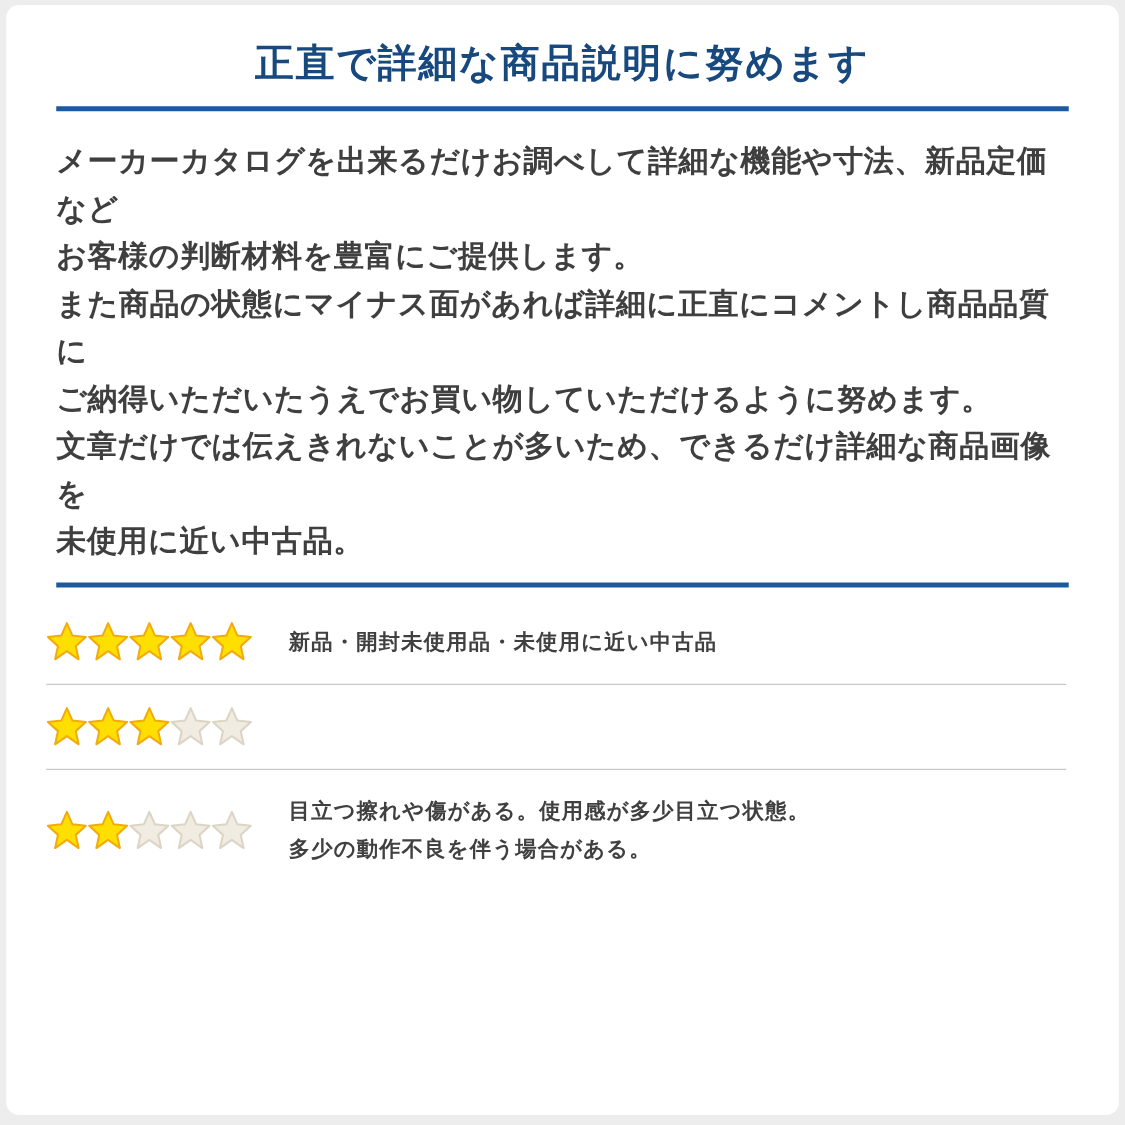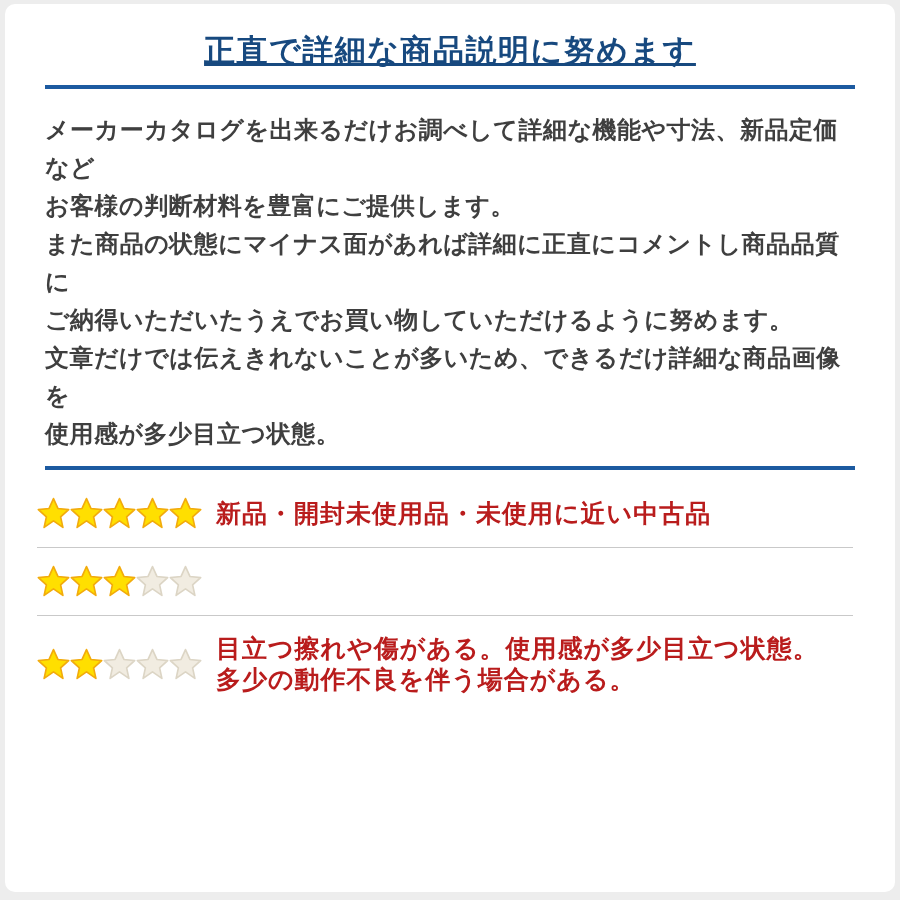--- a/index.html
+++ b/index.html
@@ -18,21 +18,20 @@
     overflow:hidden;
   }
   .section-title{
     margin:26px 40px 0;
     text-align:center;
     color:#17497f;
     font-size:31px;
     letter-spacing:1.5px;
     line-height:42px;
     white-space:pre-line;
-    text-decoration:underline;
   }
   .rule{
     height:4px;
     background:#1c5aa0;
     margin:13px 40px 0;
   }
   .body-text{
     margin:22px 40px 0;
     color:#3f3f3f;
     font-size:24px;
@@ -53,43 +52,43 @@
     padding:17px 0;
     border-bottom:1px solid #c9c9c9;
   }
   .rank-row:last-child{border-bottom:none;}
   .stars{
     display:flex;
     flex:0 0 167px;
   }
   .star{width:33px;height:33px;display:block;}
   .rank-desc{
-    margin-left:12px;
-    color:#b91c1c;
-    font-size:25px;
+    margin-left:27px;
+    color:#404040;
+    font-size:17px;
     line-height:31px;
     letter-spacing:1px;
     white-space:pre-line;
   }
 </style>
 </head>
 <body>
 
 <div class="card">
 
   <h1 class="section-title">正直で詳細な商品説明に努めます</h1>
 
   <div class="rule"></div>
 
   <p class="body-text">メーカーカタログを出来るだけお調べして詳細な機能や寸法、新品定価など
 お客様の判断材料を豊富にご提供します。
 また商品の状態にマイナス面があれば詳細に正直にコメントし商品品質に
 ご納得いただいたうえでお買い物していただけるように努めます。
 文章だけでは伝えきれないことが多いため、できるだけ詳細な商品画像を
-使用感が多少目立つ状態。</p>
+未使用に近い中古品。</p>
 
 
   <div class="rule"></div>
 
   <div class="ranks">
 
     <div class="rank-row">
       <div class="stars">
           <svg class="star" viewBox="0 0 32 32">
             <polygon points="16,1.5 20.3,11.1 30.7,12.2 22.9,19.3 25.1,29.5 16,23.2 6.9,29.5 9.1,19.3 1.3,12.2 11.7,11.1" fill="#ffdf00" stroke="#f2ab0c" stroke-width="1.6" stroke-linejoin="round"></polygon>

